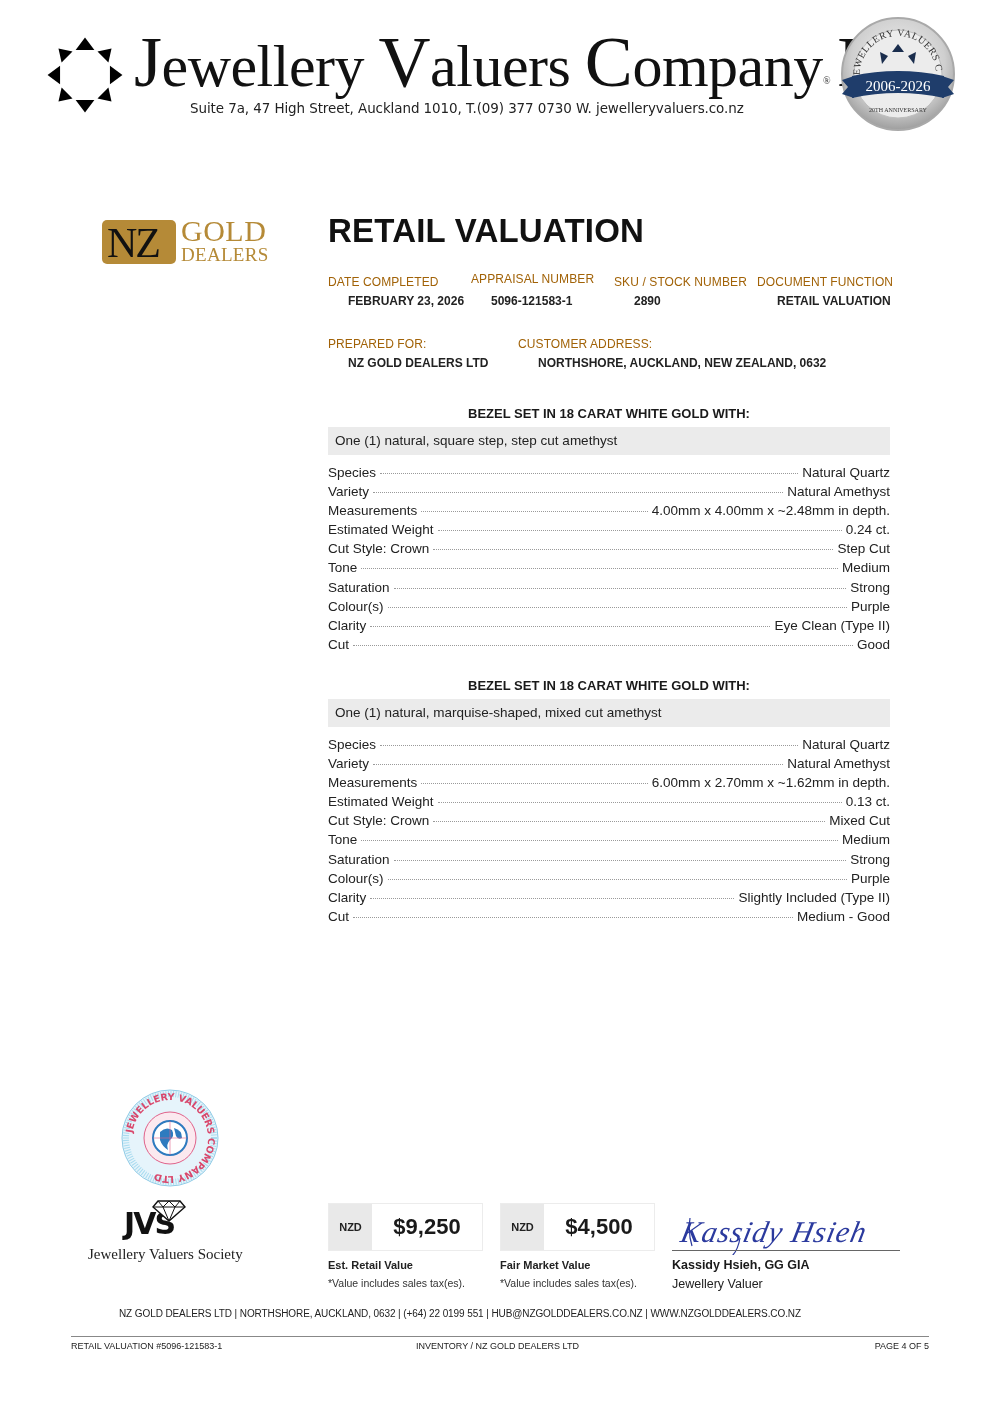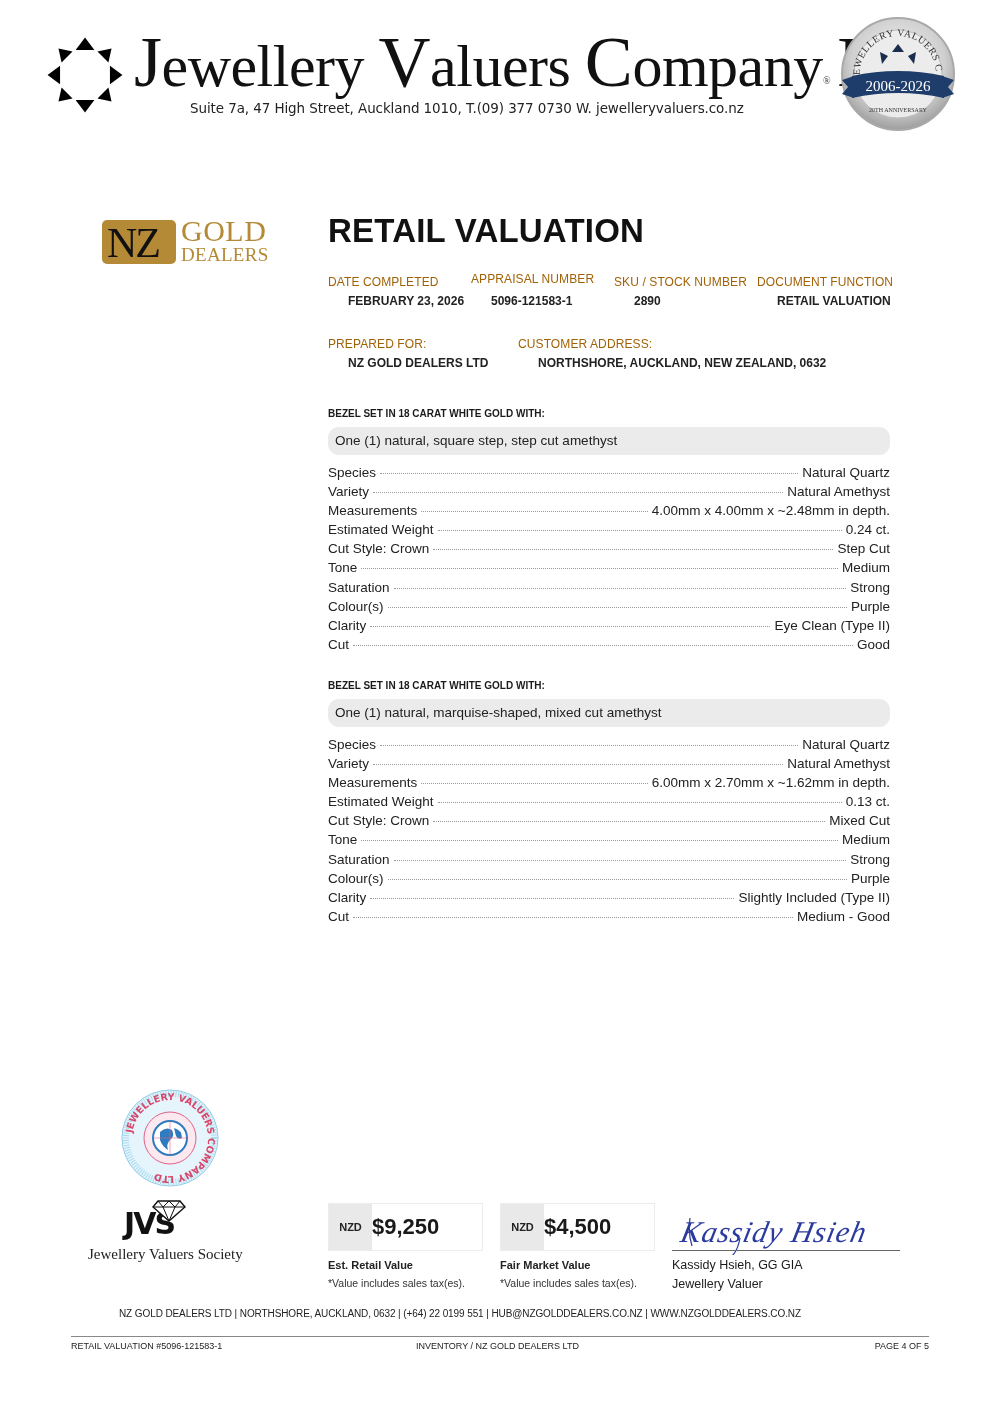--- a/index.html
+++ b/index.html
@@ -23,46 +23,46 @@
   .nzlogo .dealers { position: absolute; left: 79px; top: 27px; font-family: "Liberation Serif", serif; font-size: 19px; color: #b58a37; line-height: 19px; letter-spacing: 0.3px; }
 
   
   .title { position: absolute; left: 328px; top: 212px; font-size: 33px; font-weight: bold; color: #111; letter-spacing: 0.2px; }
 
   .meta-label { position: absolute; font-size: 12px; color: #a16207; letter-spacing: 0.1px; white-space: nowrap; }
   .meta-value { position: absolute; font-size: 12px; font-weight: bold; color: #222; white-space: nowrap; padding-left: 20px; }
 
   
   .section { position: absolute; left: 328px; width: 562px; }
-  .section .sec-title { font-size: 10px; font-weight: bold; color: #1a1a1a; height: 20px; line-height: 20px; }
-  .section .desc { margin-top: 3px; background: #ebebeb; height: 28px; line-height: 28px; padding-left: 7px; font-size: 13.5px; color: #222; border-radius: 11px; }
+  .section .sec-title { font-size: 13px; font-weight: bold; color: #1a1a1a; height: 20px; line-height: 20px; text-align: center; }
+  .section .desc { margin-top: 3px; background: #ebebeb; height: 28px; line-height: 28px; padding-left: 7px; font-size: 13.5px; color: #222; }
   .section .rows { margin-top: 10px; }
   .row { display: flex; align-items: baseline; height: 19.1px; font-size: 13.5px; color: #222; white-space: nowrap; }
   .row .lbl { flex: 0 0 auto; }
   .row .dots { flex: 1 1 auto; border-bottom: 1px dotted #9a9a9a; margin: 0 4px; position: relative; top: -3px; }
   .row .val { flex: 0 0 auto; }
 
   
   .stamp { position: absolute; left: 120px; top: 1088px; width: 100px; height: 100px; }
   .jvs { position: absolute; left: 88px; top: 1200px; width: 170px; height: 70px; }
   .jvs .letters { position: absolute; left: 36px; top: 6px; font-family: "DejaVu Sans", sans-serif; font-weight: bold; font-size: 30px; color: #111; letter-spacing: -2px; }
   .jvs .gem { position: absolute; left: 64px; top: 0px; }
   .jvs .society { position: absolute; left: 0; top: 46px; font-family: "Liberation Serif", serif; font-size: 15px; color: #222; white-space: nowrap; }
 
   
   .vbox { position: absolute; top: 1203px; width: 155px; height: 48px; border: 1px solid #ececec; background: #fff; }
   .vbox .cur { position: absolute; left: 0; top: 0; width: 43px; height: 46px; background: #e9e9e9; font-size: 11px; font-weight: bold; color: #222; line-height: 46px; text-align: center; }
-  .vbox .amt { position: absolute; left: 43px; top: 0; right: 0; height: 46px; line-height: 46px; font-size: 22px; font-weight: bold; color: #1a1a1a; }
+  .vbox .amt { position: absolute; left: 43px; top: 0; right: 0; height: 46px; line-height: 46px; text-align: center; font-size: 22px; font-weight: bold; color: #1a1a1a; }
   .vlabel { position: absolute; font-size: 11px; font-weight: bold; color: #222; white-space: nowrap; }
   .vnote { position: absolute; font-size: 10.5px; color: #333; white-space: nowrap; }
 
   
   .sig { position: absolute; left: 672px; top: 1210px; width: 228px; height: 45px; }
   .sig-line { position: absolute; left: 672px; top: 1250px; width: 228px; height: 1px; background: #666; }
-  .signer { position: absolute; left: 672px; top: 1258px; font-size: 12.5px; font-weight: normal; color: #1a1a1a; white-space: nowrap; }
+  .signer { position: absolute; left: 672px; top: 1258px; font-size: 12.5px; font-weight: bold; color: #1a1a1a; white-space: nowrap; }
   .signer-role { position: absolute; left: 672px; top: 1277px; font-size: 12.5px; color: #222; white-space: nowrap; }
 
   
   .foot-contact { position: absolute; left: 71px; top: 1308px; font-size: 10px; color: #222; white-space: nowrap; letter-spacing: -0.1px; padding-left: 48px; }
   .foot-rule { position: absolute; left: 71px; top: 1336px; width: 858px; height: 1px; background: #888; }
   .foot-left { position: absolute; left: 71px; top: 1341px; font-size: 9px; color: #222; white-space: nowrap; }
   .foot-center { position: absolute; left: 416px; top: 1341px; font-size: 9px; color: #222; white-space: nowrap; }
   .foot-right { position: absolute; right: 71px; top: 1341px; font-size: 9px; color: #222; white-space: nowrap; }
 </style>
 </head>

